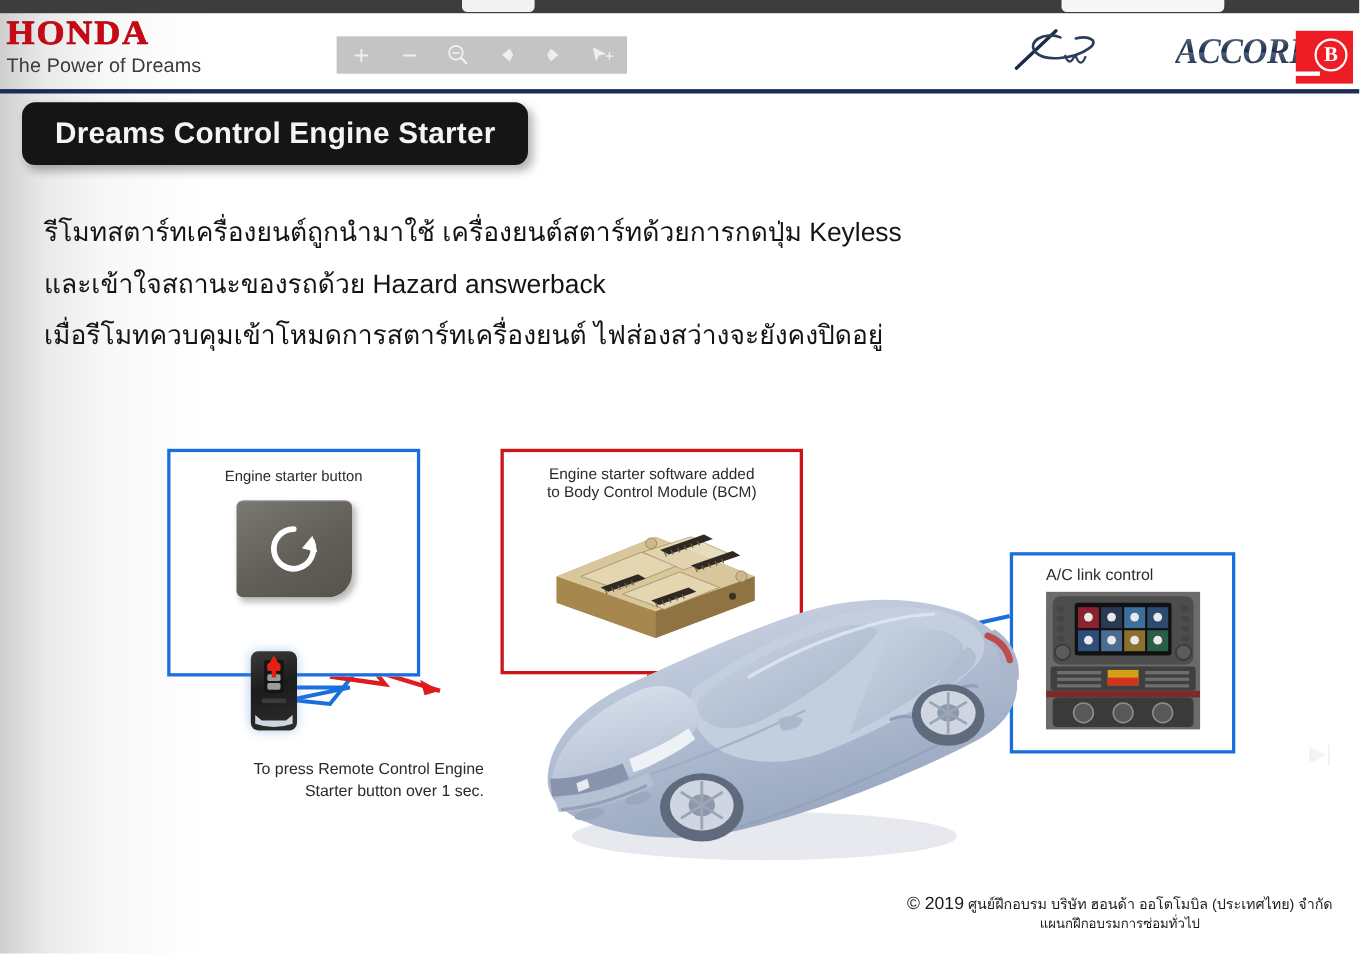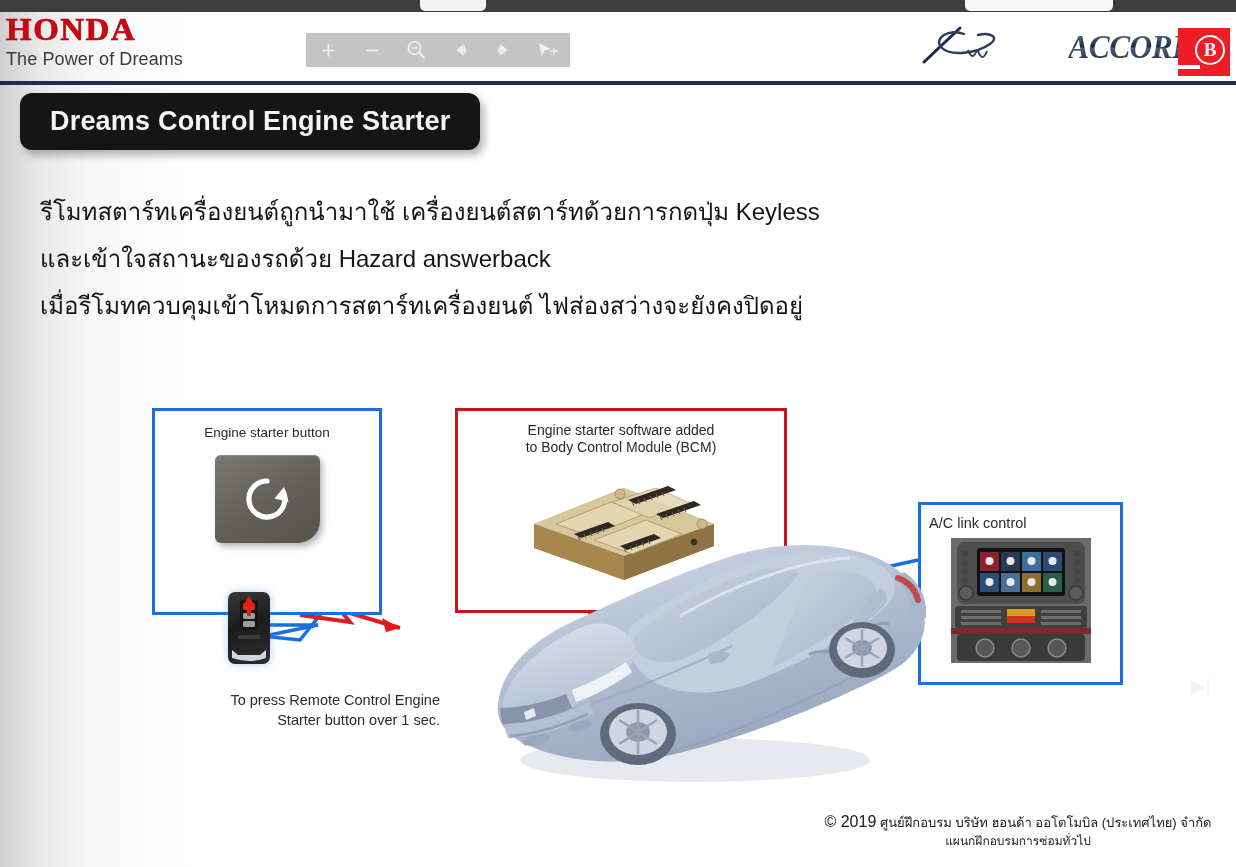--- a/index.html
+++ b/index.html
@@ -170,32 +170,32 @@
   .starter-btn {
     margin:14px auto 0; width:105px; height:88px;
     border-radius:6px 6px 22px 6px;
     background:linear-gradient(150deg,#7a7a72 0%,#615f57 55%,#55534c 100%);
     box-shadow:3px 4px 6px rgba(0,0,0,0.28), inset 0 1px 0 #8e8d85;
     display:flex; align-items:center; justify-content:center;
   }
 
   
   .co-bcm {
-    left:455px; top:38px; width:332px; height:205px;
+    left:455px; top:38px; width:275px; height:205px;
     border:3px solid #cc1317;
   }
   .co-bcm .callout-title { margin-top:11px; font-size:14px; }
   .bcm-img { margin:6px auto 0; width:210px; height:120px; position:relative; }
 
   
   .co-ac {
     left:918px; top:132px; width:205px; height:183px;
     border:3px solid #1a6fe0;
   }
-  .co-ac .callout-title { margin-top:10px; font-size:14.5px; text-align:left; padding-left:8px; }
+  .co-ac .callout-title { margin-top:10px; font-size:14.5px; text-align:left; padding-left:30px; }
   .ac-img {
     margin:6px auto 0; width:140px; height:125px;
     background:linear-gradient(180deg,#8e8e8e 0%,#6f6f6f 30%,#585858 62%,#4a4a4a 100%);
     position:relative; overflow:hidden;
   }
 
   
   .fob-wrap { position:absolute; left:228px; top:222px; width:46px; height:78px; }
   .fob {
     width:42px; height:72px; border-radius:7px;

